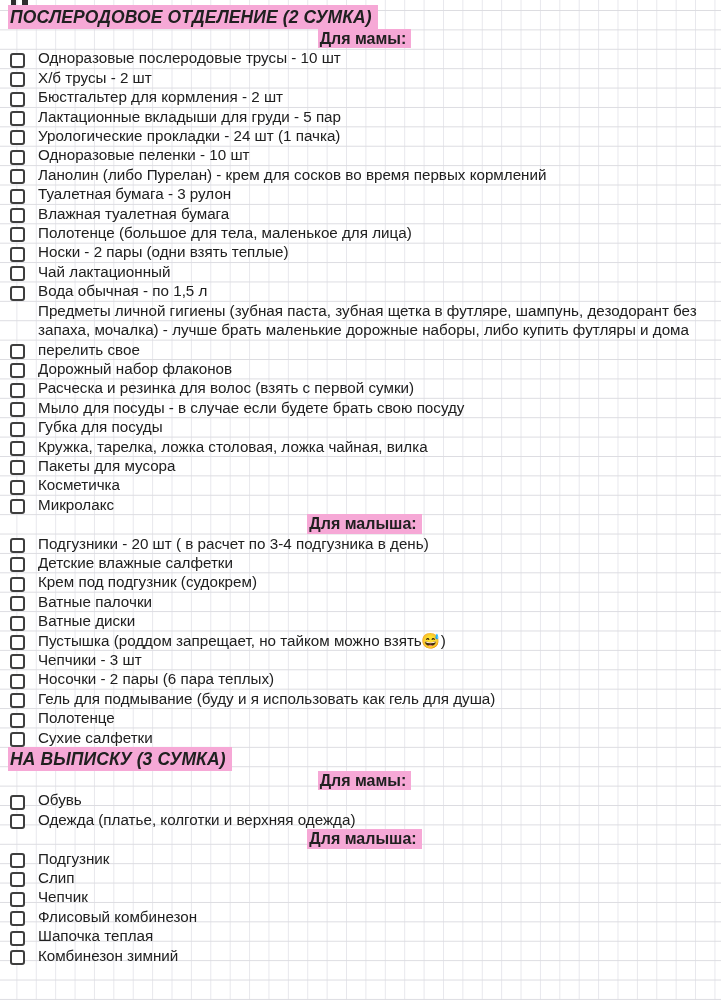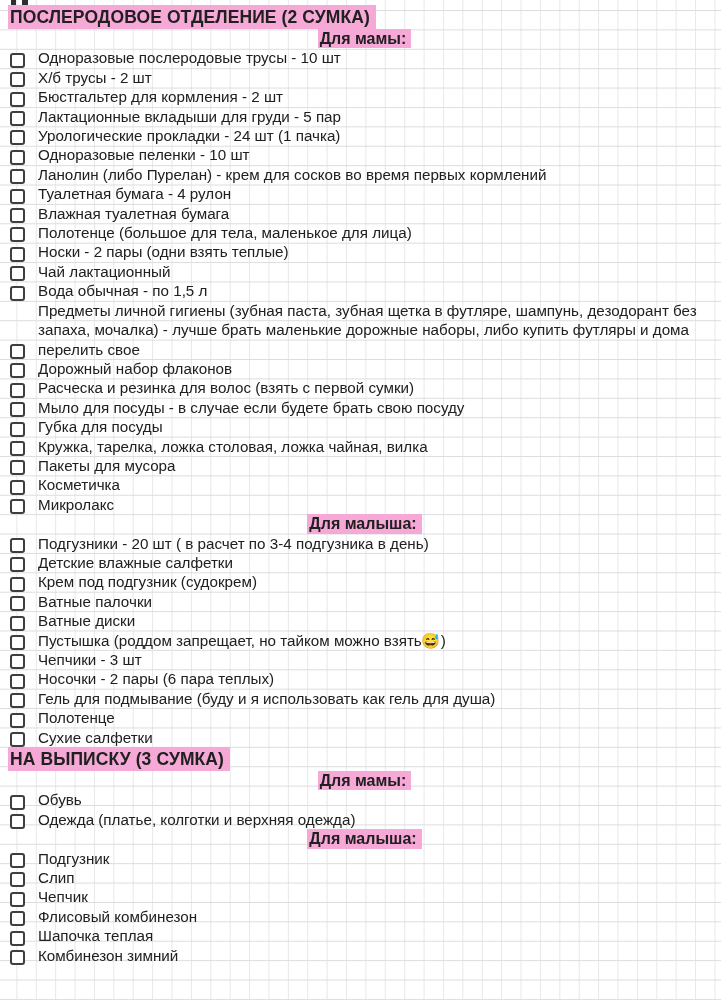--- a/index.html
+++ b/index.html
@@ -19,20 +19,21 @@
     color:var(--ink, #202020);
   }
   .content{padding-top:5px;}
   .section-title{
     line-height:24px;
     padding-left:8px;
     font-size:17.5px;
     font-weight:bold;
     letter-spacing:0.1px;
     white-space:nowrap;
+    font-style:italic;
   }
   .section-title .hl{
     display:inline-block;
     background:var(--hl, #f6a8d6);
     padding:0 6px 0 2px;
   }
   .group-header{
     line-height:19.4px;
     padding-left:8px;
     font-size:16px;
@@ -110,21 +111,21 @@
         <div class="item">
           <span class="checkbox"></span>
           <span class="item-label">Одноразовые пеленки - 10 шт</span>
         </div>
         <div class="item">
           <span class="checkbox"></span>
           <span class="item-label">Ланолин (либо Пурелан) - крем для сосков во время первых кормлений</span>
         </div>
         <div class="item">
           <span class="checkbox"></span>
-          <span class="item-label">Туалетная бумага - 4 рулон</span>
+          <span class="item-label">Туалетная бумага - 3 рулон</span>
         </div>
         <div class="item">
           <span class="checkbox"></span>
           <span class="item-label">Влажная туалетная бумага</span>
         </div>
         <div class="item">
           <span class="checkbox"></span>
           <span class="item-label">Полотенце (большое для тела, маленькое для лица)</span>
         </div>
         <div class="item">

